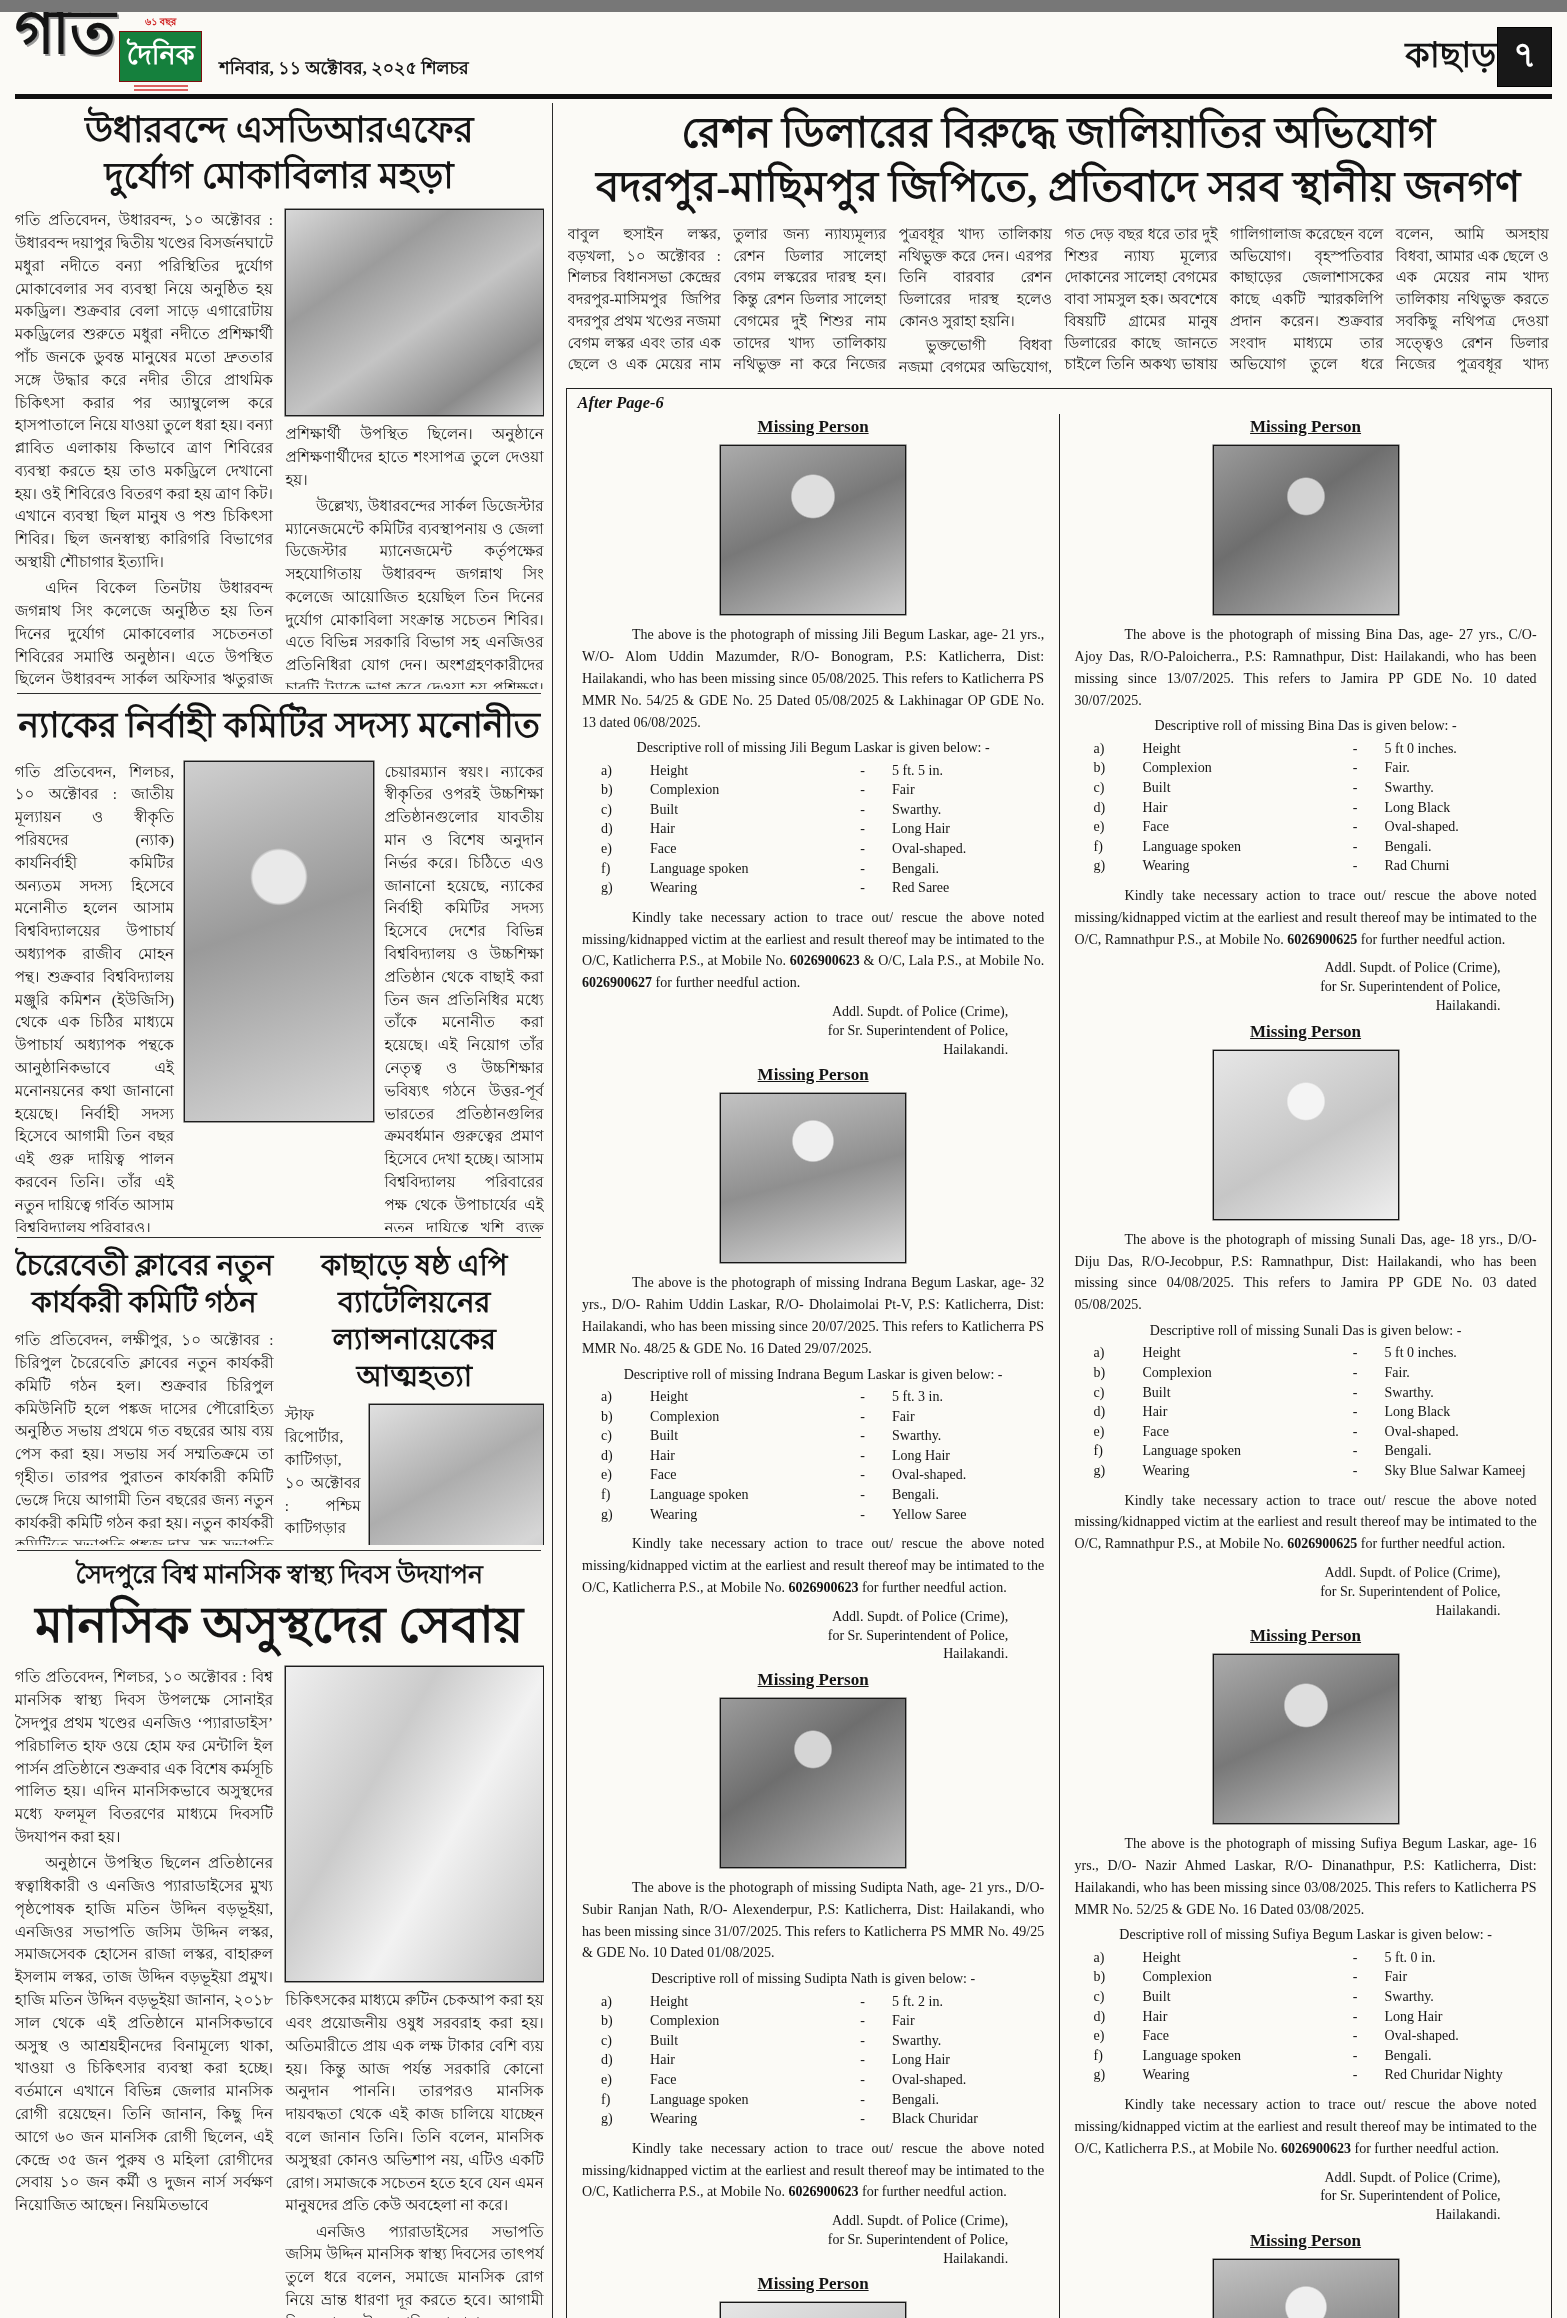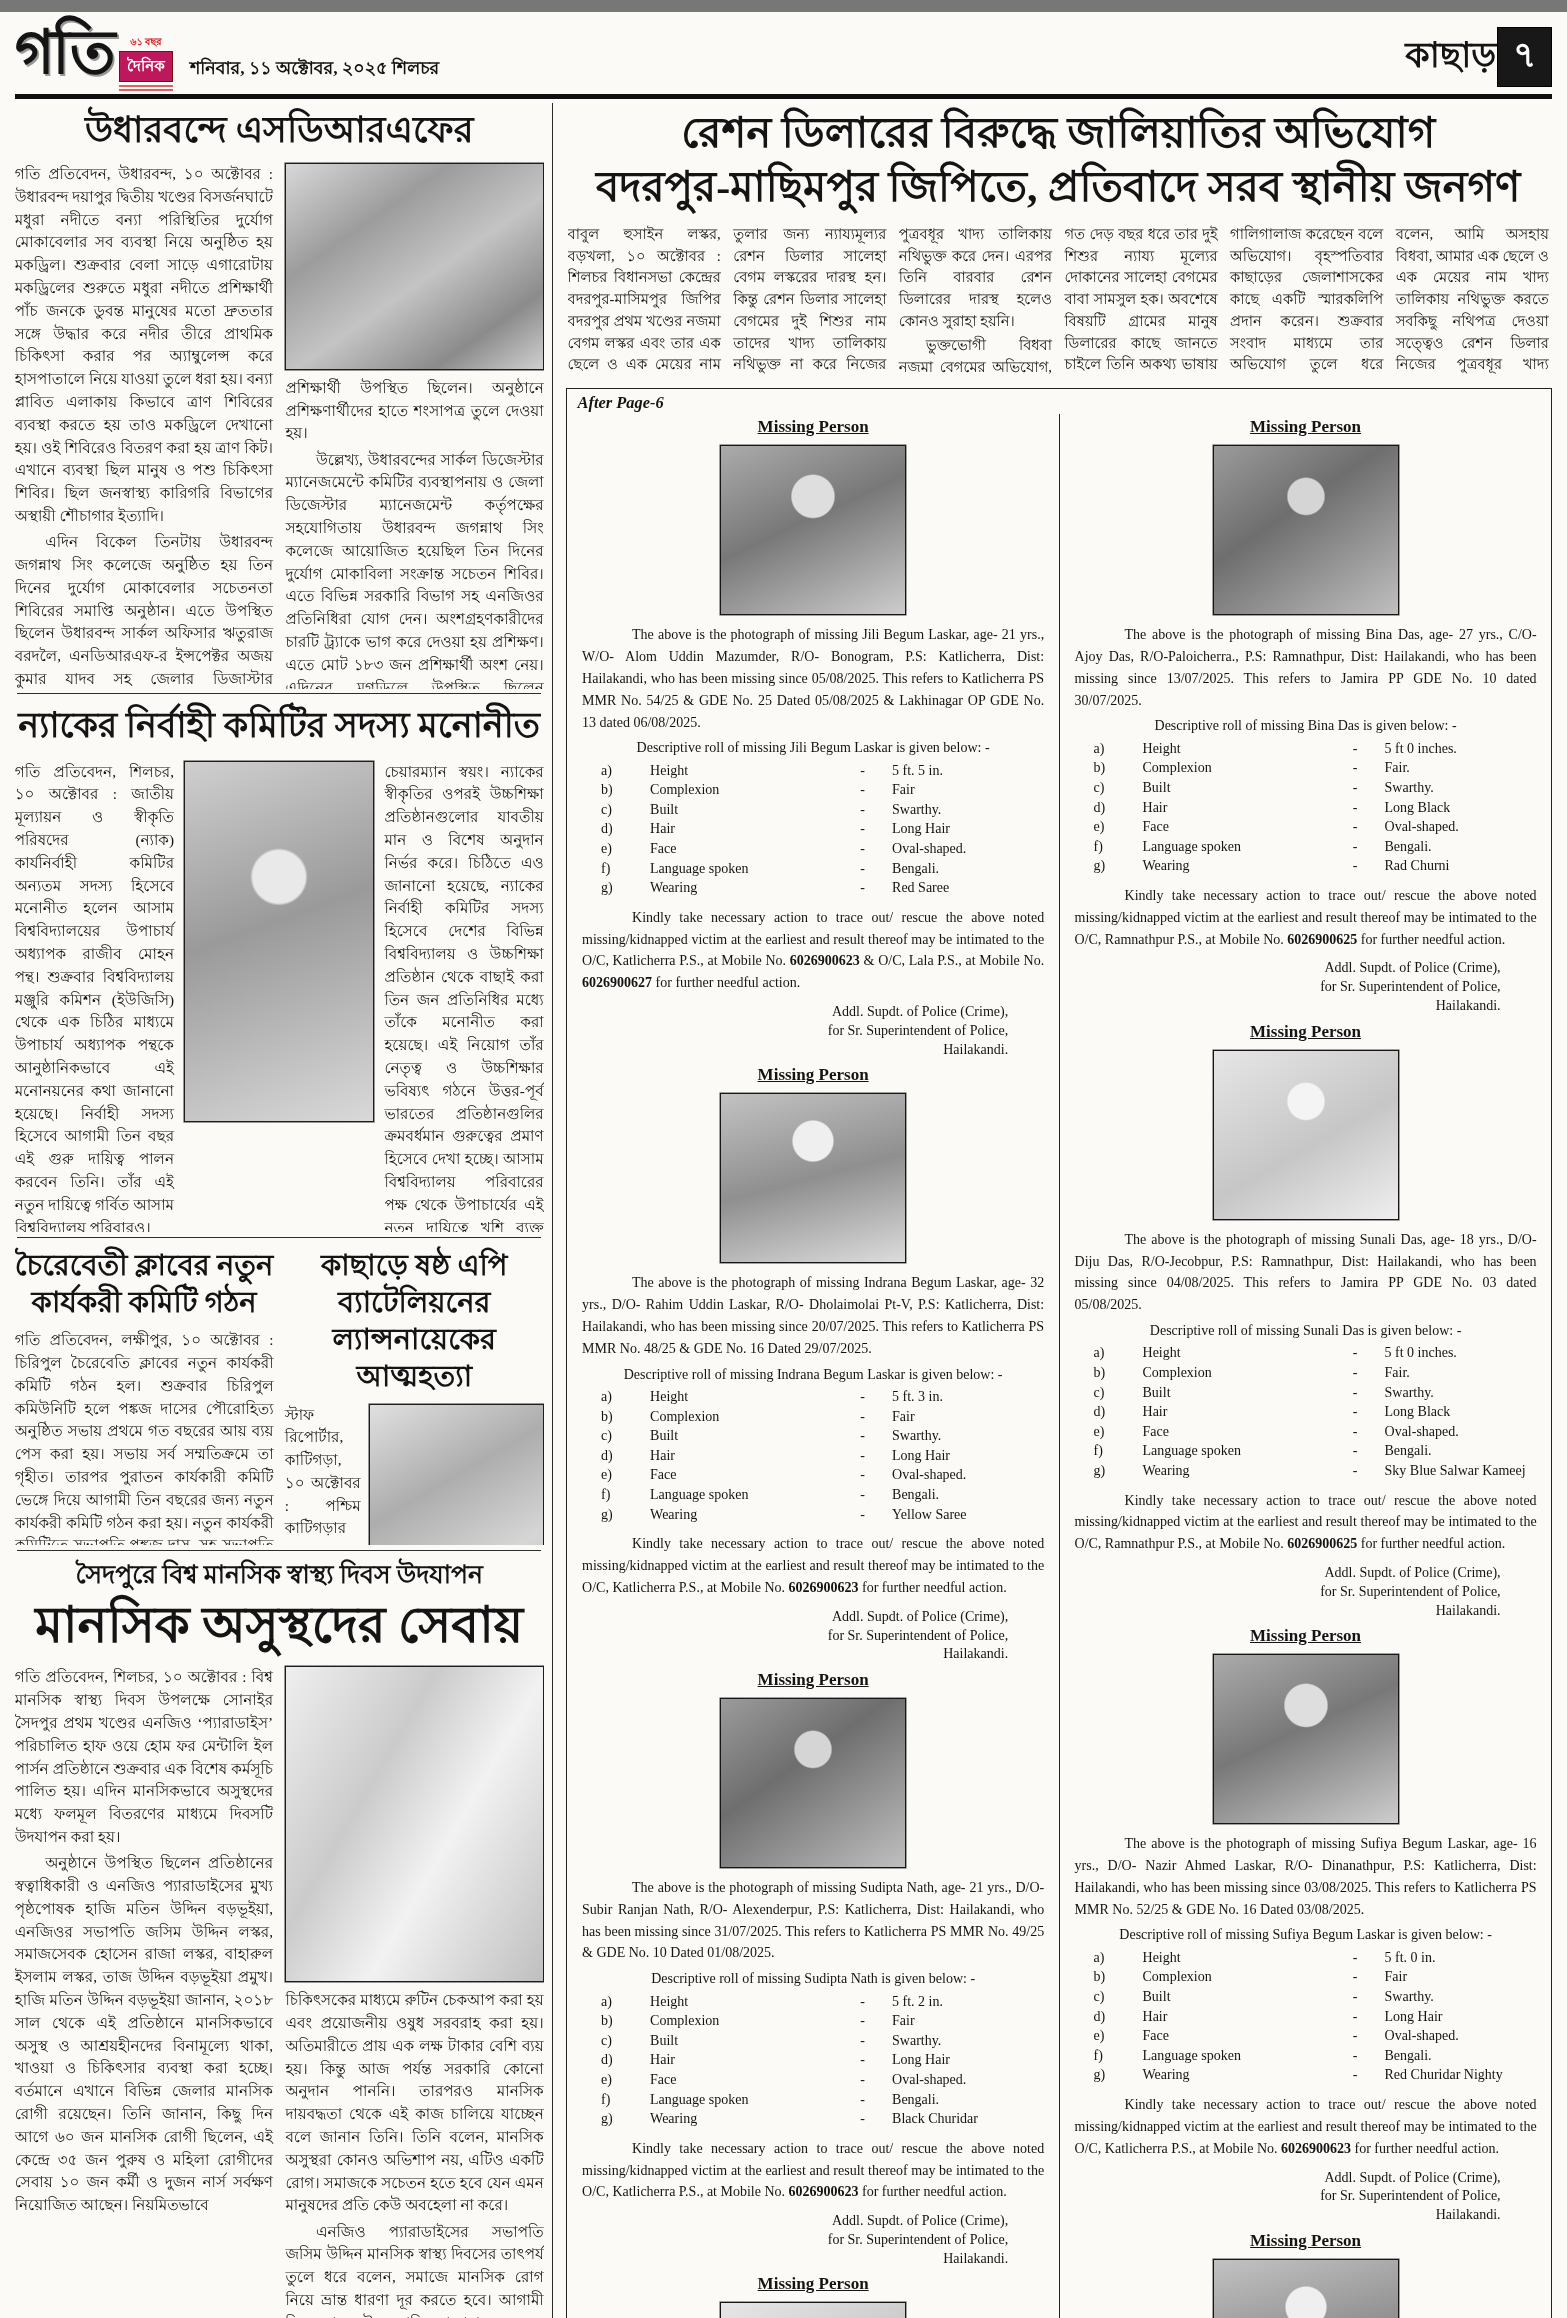--- a/index.html
+++ b/index.html
@@ -4,21 +4,21 @@
 <style>
   html,body{margin:0;padding:0;background:#777;}
   .page{position:relative;width:1567px;height:2319px;margin:12px auto;background:#fbfaf6;color:#141414;
         font-family:"Liberation Serif","DejaVu Serif",serif;overflow:hidden;box-sizing:border-box;padding:5.6px 14.7px 0 14.7px;}
   
   .masthead{display:flex;align-items:flex-end;height:75px;position:relative;}
   .logo-wrap{display:flex;align-items:flex-start;gap:5.6px;}
   .logo-gati{font-size:61px;line-height:.95;font-weight:800;letter-spacing:-2.3px;text-shadow:1.7px 1.7px 0 #999;}
   .logo-sub{display:flex;flex-direction:column;align-items:center;margin-top:10.2px;}
   .logo-tagline{color:#c f1f1f;color:#cf1f1f;font-size:9.6px;font-weight:700;margin-bottom:1.1px;}
-  .logo-daily{background:#be185d;color:#fff;border:1.7px solid #7e0d0d;font-size:15px;font-weight:800;padding:2.3px 6.8px;}
+  .logo-daily{background:#15803d;color:#fff;border:1.7px solid #7e0d0d;font-size:27px;font-weight:800;padding:2.3px 6.8px;}
   .logo-fineprint{width:54px;height:8px;margin-top:2.3px;background:repeating-linear-gradient(#cf1f1f 0 1.7px,transparent 1.7px 4px);opacity:.7;}
   .dateline{font-size:17.5px;font-weight:700;margin:0 0 9px 17px;}
   .mast-right{margin-left:auto;display:flex;align-items:center;gap:1px;margin-bottom:5.6px;}
   .section-name{font-size:35px;font-weight:800;}
   .page-badge{width:53px;height:58px;background:#181818;color:#fff;display:flex;align-items:center;justify-content:center;
               font-size:36px;font-weight:700;border:1.7px solid #000;}
   .mast-rule{height:5.1px;background:#101010;margin-top:1.1px;}
   
   .content{display:flex;align-items:stretch;}
   .left-col{width:529px;flex:0 0 529px;}
@@ -104,20 +104,21 @@
   </header>
   <div class="mast-rule"></div>
 
   <main class="content">
 
     <div class="left-col">
 
       <article class="a1">
         <div class="bn-head">
           <div>উধারবন্দে এসডিআরএফের</div>
+          <div>দুর্যোগ মোকাবিলার মহড়া</div>
         </div>
         <div class="a-cols">
           <div class="col bn">
               <p class="lead">গতি প্রতিবেদন, উধারবন্দ, ১০ অক্টোবর : উধারবন্দ দয়াপুর দ্বিতীয় খণ্ডের বিসর্জনঘাটে মধুরা নদীতে বন্যা পরিস্থিতির দুর্যোগ মোকাবেলার সব ব্যবস্থা নিয়ে অনুষ্ঠিত হয় মকড্রিল। শুক্রবার বেলা সাড়ে এগারোটায় মকড্রিলের শুরুতে মধুরা নদীতে প্রশিক্ষার্থী পাঁচ জনকে ডুবন্ত মানুষের মতো দ্রুততার সঙ্গে উদ্ধার করে নদীর তীরে প্রাথমিক চিকিৎসা করার পর অ্যাম্বুলেন্স করে হাসপাতালে নিয়ে যাওয়া তুলে ধরা হয়। বন্যা প্লাবিত এলাকায় কিভাবে ত্রাণ শিবিরের ব্যবস্থা করতে হয় তাও মকড্রিলে দেখানো হয়। ওই শিবিরেও বিতরণ করা হয় ত্রাণ কিট। এখানে ব্যবস্থা ছিল মানুষ ও পশু চিকিৎসা শিবির। ছিল জনস্বাস্থ্য কারিগরি বিভাগের অস্থায়ী শৌচাগার ইত্যাদি।</p>
               <p>এদিন বিকেল তিনটায় উধারবন্দ জগন্নাথ সিং কলেজে অনুষ্ঠিত হয় তিন দিনের দুর্যোগ মোকাবেলার সচেতনতা শিবিরের সমাপ্তি অনুষ্ঠান। এতে উপস্থিত ছিলেন উধারবন্দ সার্কল অফিসার ঋতুরাজ বরদলৈ, এনডিআরএফ-র ইন্সপেক্টর অজয় কুমার যাদব সহ জেলার ডিজাস্টার ম্যানেজমেন্টের কর্তৃপক্ষের ফিল্ড অফিসার রণ বিজয় দাস, বিপ্রজিত পাল চৌধুরী, করমজিৎ ধর প্রমুখ। বিভাগীয় কর্মকর্তা সহ প্রশিক্ষণ শিবিরের অংশগ্রহনকারী ১৮৩ জন</p>
             </div>
           <div class="col">
             <div class="photo ph-a1"></div>
             <div class="bn">
                 <p class="lead">প্রশিক্ষার্থী উপস্থিত ছিলেন। অনুষ্ঠানে প্রশিক্ষণার্থীদের হাতে শংসাপত্র তুলে দেওয়া হয়।</p>

